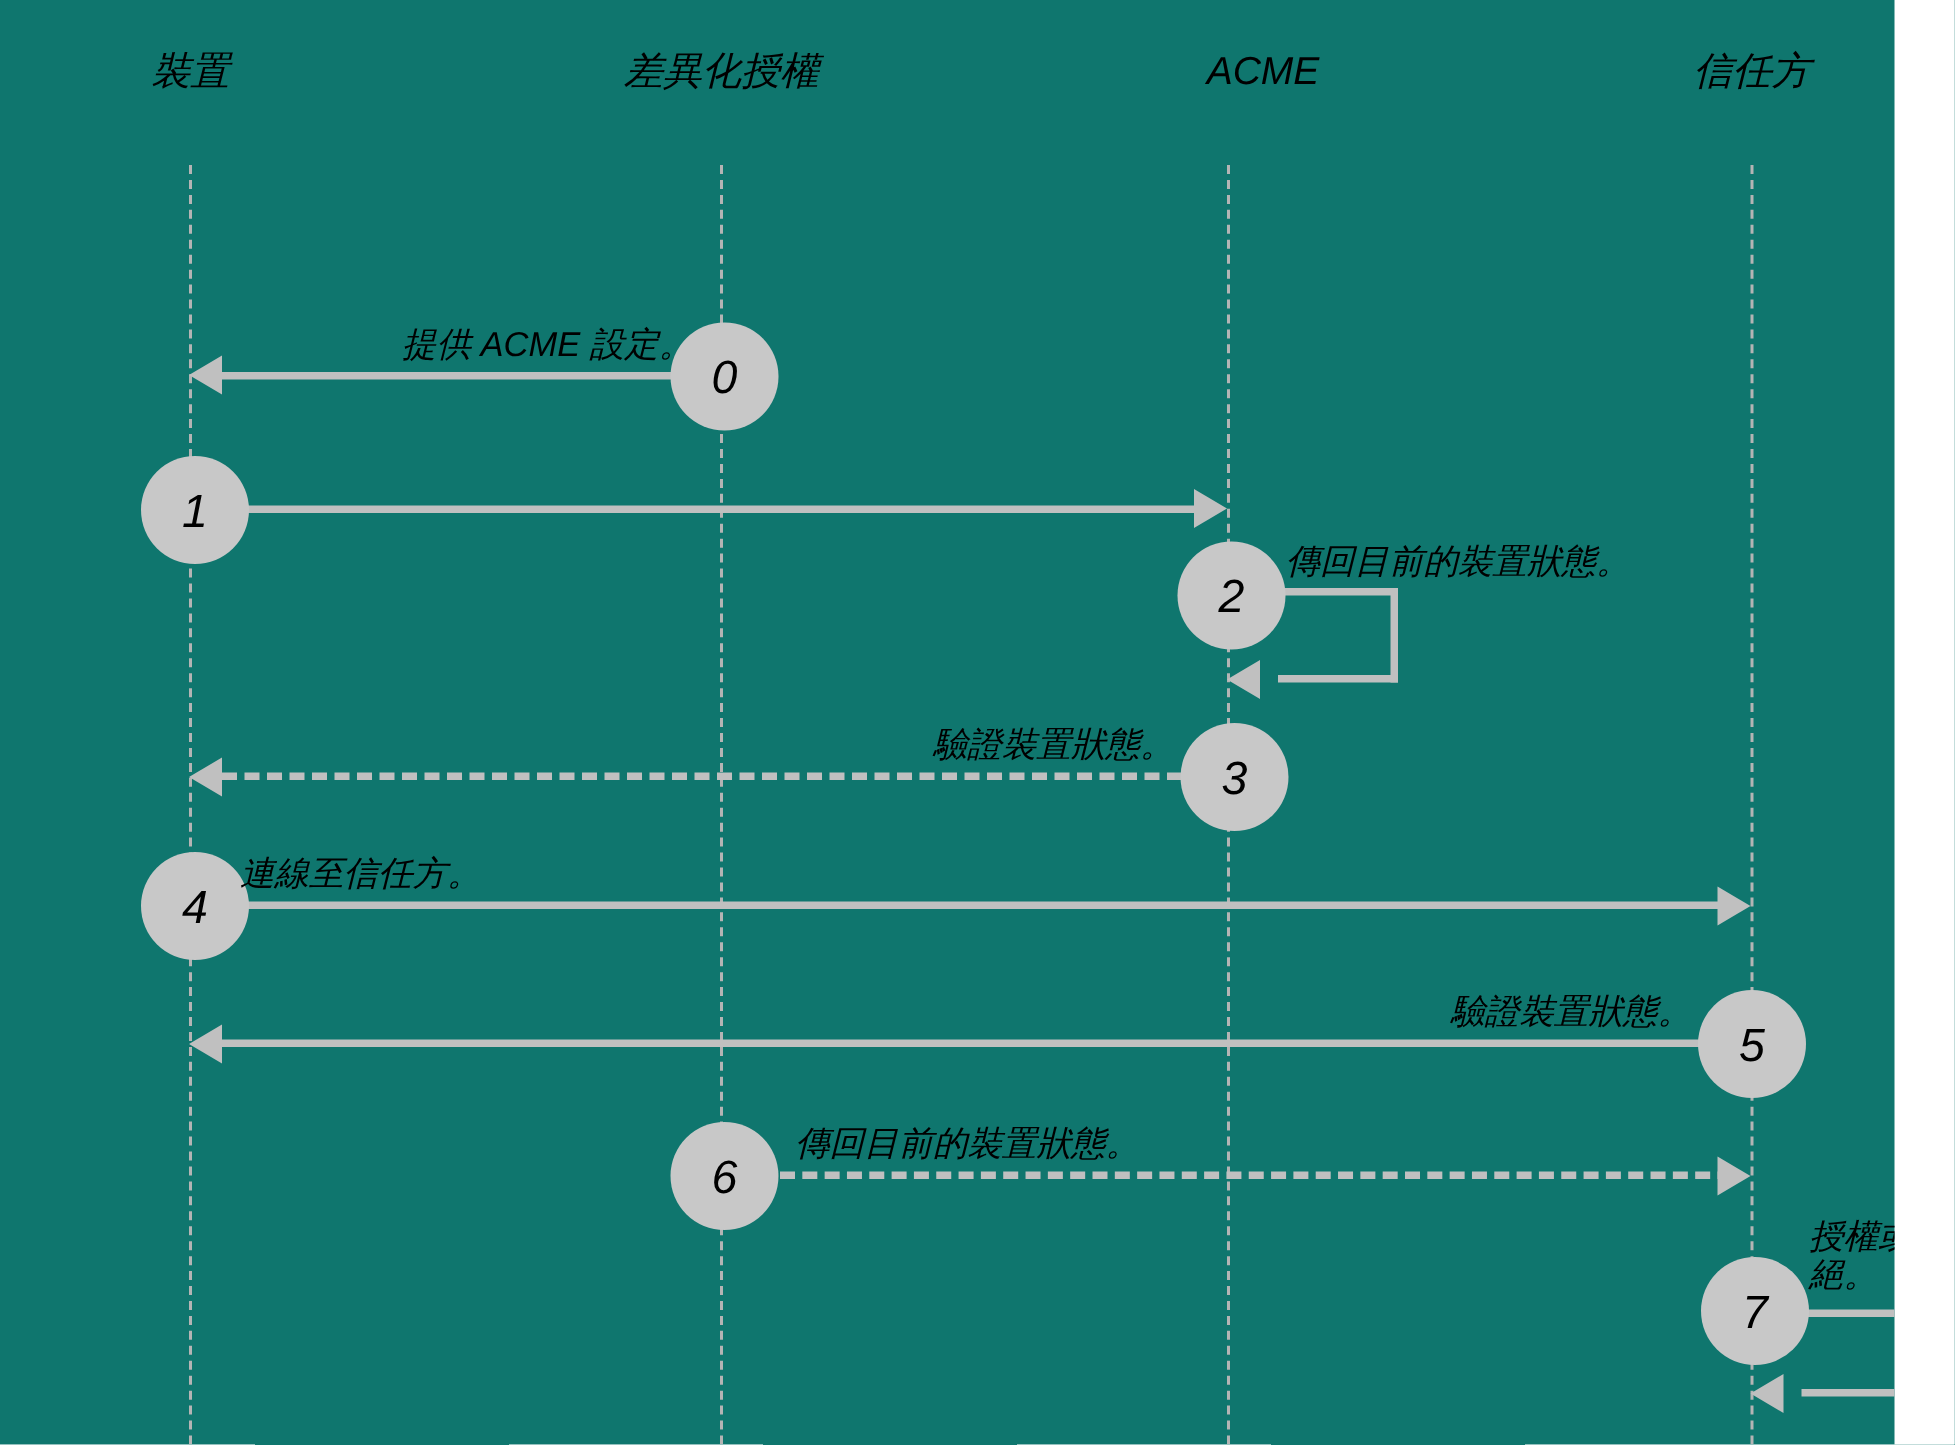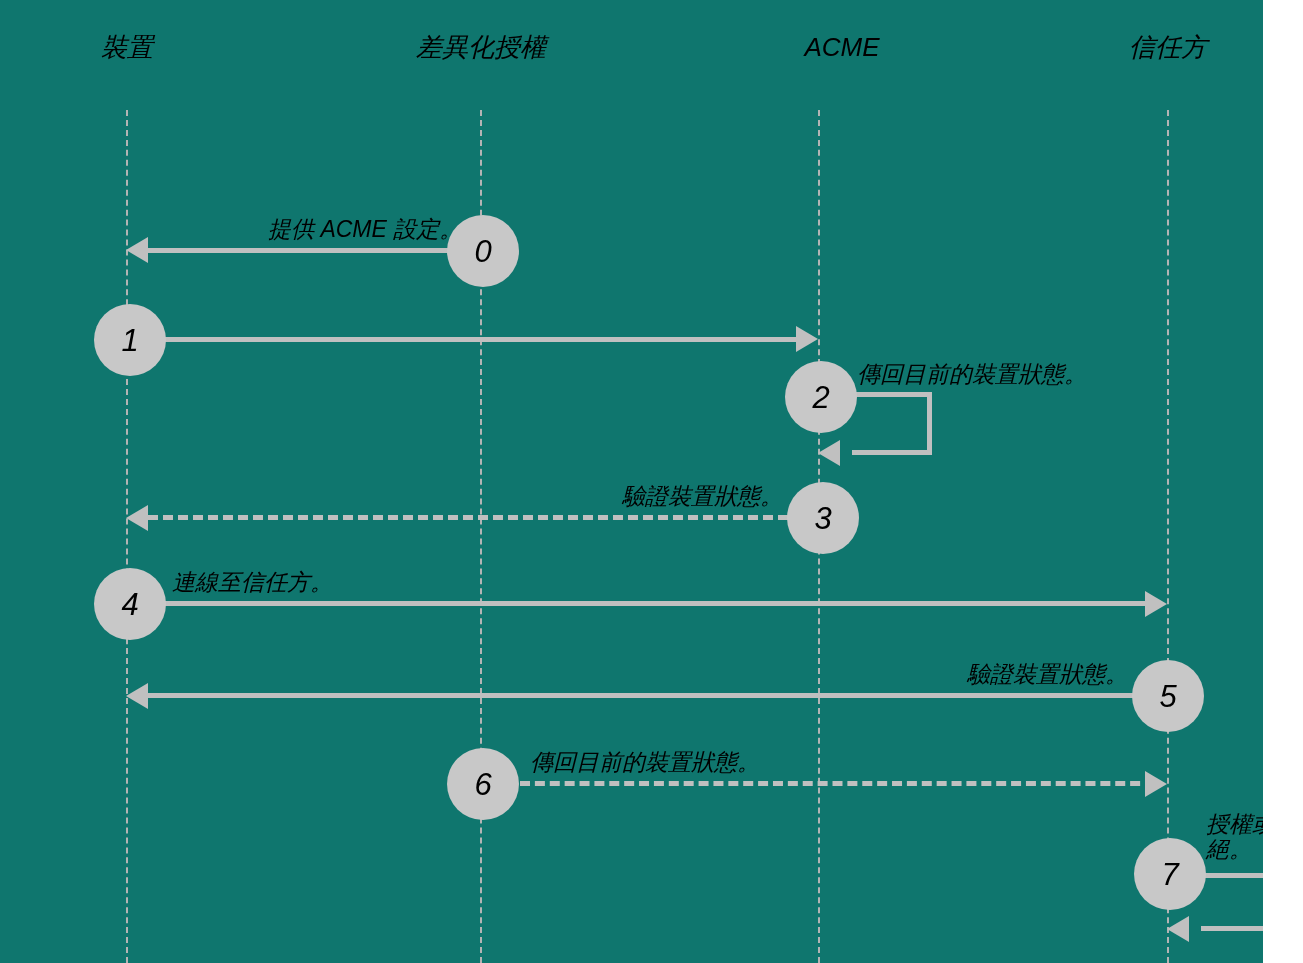--- a/index.html
+++ b/index.html
@@ -136,21 +136,21 @@
   <div class="msg-label" style="left:857px; top:362px;">傳回目前的裝置狀態。</div>
 
   <div class="msg-line dashed" style="left:148px; top:515px; width:640px;"></div>
   <div class="arrowhead left" style="left:126px; top:505px;"></div>
   <div class="step-badge" style="left:787px; top:482px; width:72px; height:72px;">3</div>
   <div class="msg-label align-right" style="left:783px; top:484px;">驗證裝置狀態。</div>
 
   <div class="msg-line" style="left:163px; top:601px; width:994px;"></div>
   <div class="arrowhead right" style="left:1145px; top:591px;"></div>
   <div class="step-badge" style="left:94px; top:568px; width:72px; height:72px;">4</div>
-  <div class="msg-label" style="left:172px; top:570px;">連線至信任方。</div>
+  <div class="msg-label" style="left:160px; top:570px;">連線至信任方。</div>
 
   <div class="msg-line" style="left:148px; top:693px; width:1000px;"></div>
   <div class="arrowhead left" style="left:126px; top:683px;"></div>
   <div class="step-badge" style="left:1132px; top:660px; width:72px; height:72px;">5</div>
   <div class="msg-label align-right" style="left:1128px; top:662px;">驗證裝置狀態。</div>
 
   <div class="msg-line dashed" style="left:520px; top:781px; width:635px;"></div>
   <div class="arrowhead right" style="left:1145px; top:771px;"></div>
   <div class="step-badge" style="left:447px; top:748px; width:72px; height:72px;">6</div>
   <div class="msg-label" style="left:530px; top:750px;">傳回目前的裝置狀態。</div>

